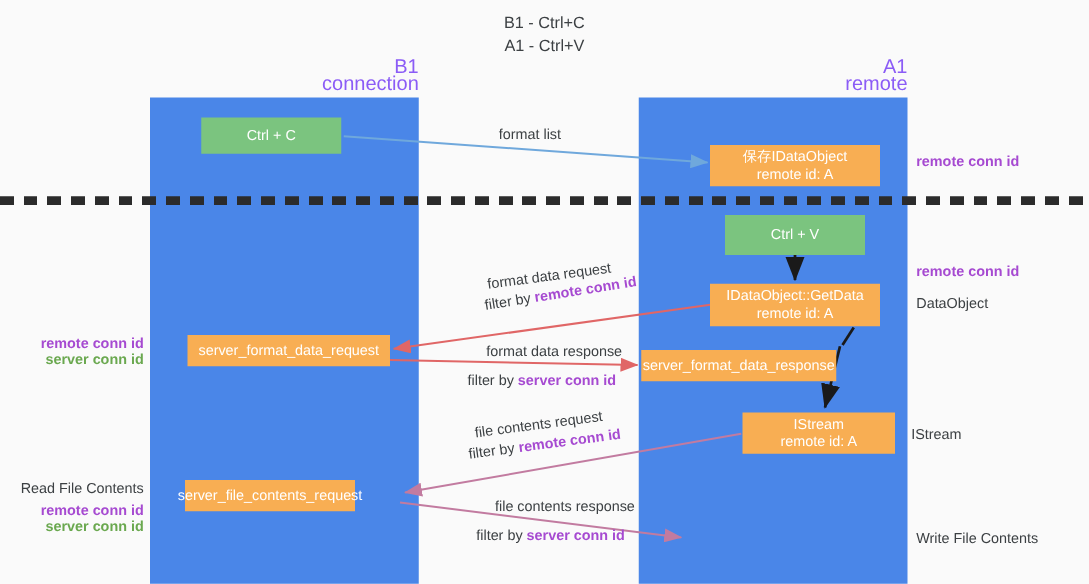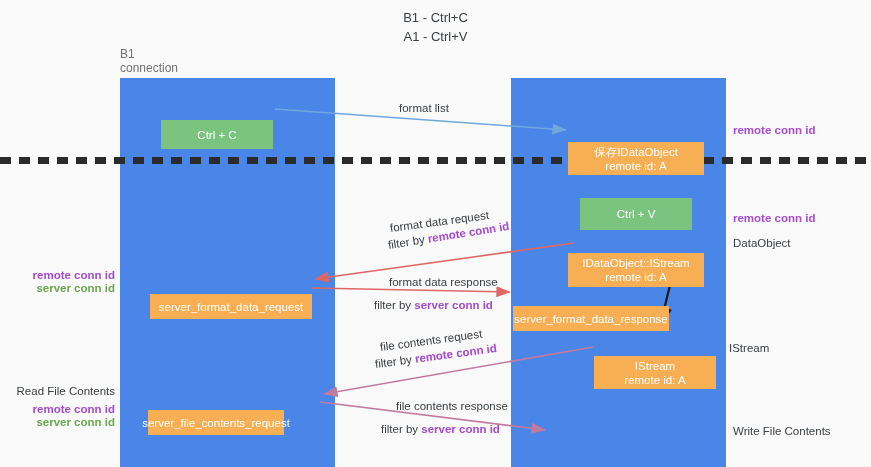--- a/index.html
+++ b/index.html
@@ -26,24 +26,24 @@
     background: #4a86e8;
     top: 78px;
     height: 389px;
   }
   #lane-b1 { left: 120px; width: 215px; }
   #lane-a1 { left: 511px; width: 215px; }
 
   
   .col-head {
     position: absolute;
-    text-align: left;
-    font-size: 12px;
+    text-align: right;
+    font-size: 16px;
     line-height: 14px;
-    color: #737373;
+    color: #8b5cf6;
     width: 215px;
   }
   #head-b1 { left: 120px; top: 47px; }
   #head-a1 { left: 511px; top: 47px; }
 
   
   .title {
     position: absolute;
     left: 0; right: 0;
     top: 8px;
@@ -59,21 +59,20 @@
     box-sizing: border-box;
     display: flex;
     flex-direction: column;
     align-items: center;
     justify-content: center;
     color: #ffffff;
     font-size: 11.5px;
     line-height: 14px;
     text-align: center;
     padding: 2px 14px;
-    margin-top: 26px;
   }
   .node.green { background: #76c893; background: #7bc47f; }
   .node.orange { background: #f9ad4e; background: #f8ae53; }
 
   
   .dash-line {
     position: absolute;
     left: 0;
     width: 871px;
     top: 157px;
@@ -111,20 +110,24 @@
 
   <div class="title">
     <div>B1 - Ctrl+C</div>
     <div>A1 - Ctrl+V</div>
   </div>
 
   <div class="col-head" id="head-b1">
     <div>B1</div>
     <div>connection</div>
   </div>
+  <div class="col-head" id="head-a1">
+    <div>A1</div>
+    <div>remote</div>
+  </div>
 
   <div class="lane" id="lane-b1"></div>
   <div class="lane" id="lane-a1"></div>
 
   <svg class="arrows" viewBox="0 0 871 467">
     <defs>
       <marker id="ah-blue" markerWidth="9" markerHeight="7" refX="8.5" refY="3.5" orient="auto">
         <polygon points="0,0 9,3.5 0,7" fill="#6fa8dc"></polygon>
       </marker>
       <marker id="ah-red" markerWidth="9" markerHeight="7" refX="8.5" refY="3.5" orient="auto">
@@ -164,21 +167,21 @@
   <div class="node orange" style="left:568px; top:116px; width:136px; height:33px;">
     <span>保存IDataObject</span>
     <span>remote id: A</span>
   </div>
 
   <div class="node green" style="left:580px; top:172px; width:112px; height:32px;">
     <span>Ctrl + V</span>
   </div>
 
   <div class="node orange" style="left:568px; top:227px; width:136px; height:34px;">
-    <span>IDataObject::IStream</span>
+    <span>IDataObject::GetData</span>
     <span>remote id: A</span>
   </div>
 
   <div class="node orange" style="left:150px; top:268px; width:162px; height:25px;">
     <span>server_format_data_request</span>
   </div>
 
   <div class="node orange" style="left:513px; top:280px; width:156px; height:25px;">
     <span>server_format_data_response</span>
   </div>

